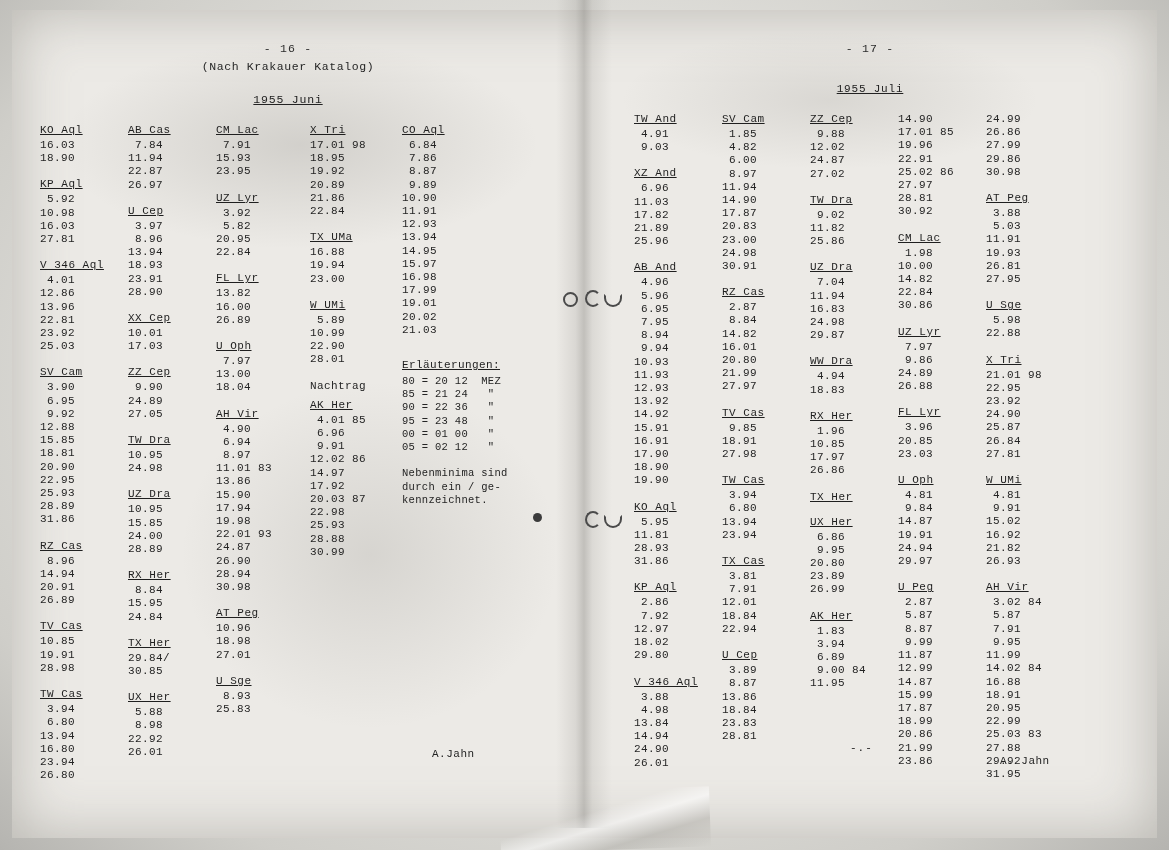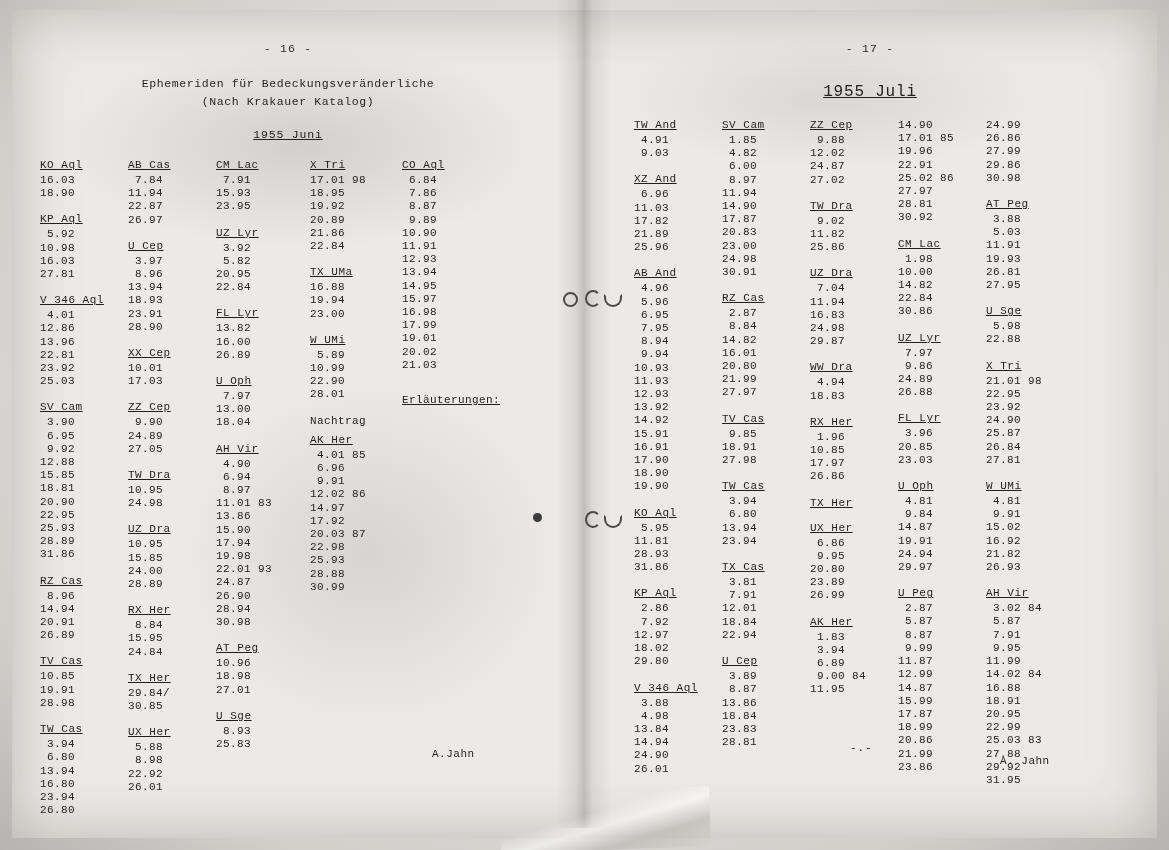--- a/index.html
+++ b/index.html
@@ -80,21 +80,21 @@
   .doc-subtitle { margin-top: 5px; text-align: center; }
   .section-head {
     text-align: center;
     font-size: 11.5px;
     letter-spacing: 0.8px;
     color: #222;
     text-decoration: underline;
   }
   .section-head-r {
     text-align: center;
-    font-size: 16px;
+    font-size: 11px;
     letter-spacing: 0.8px;
     color: #222;
     text-decoration: underline;
   }
   .cols {
     position: relative;
     display: flex;
     align-items: flex-start;
   }
   .col {
@@ -191,21 +191,20 @@
   <div class="ring-u" style="left:604px; top:294px;"></div>
 
   <div class="blot" style="left:533px; top:513px;"></div>
   <div class="ring-c" style="left:585px; top:511px;"></div>
   <div class="ring-u" style="left:604px; top:515px;"></div>
 
   <div class="bottom-curl"></div>
 
   <div class="page page-left">
     <div class="pagenum" style="margin-top:42px;">- 16 -</div>
-    <div class="doc-title">Ephemeriden für Bedeckungsveränderliche</div>
     <div class="doc-subtitle">(Nach Krakauer Katalog)</div>
     <div class="section-head" style="margin-top:20px;">1955 Juni</div>
 
     <div class="cols" style="margin-top:18px; padding-left:26px;">
 
       <div class="col" style="width:88px;">
         <div class="star-block">
           <div class="star-name">KO Aql</div>
           <div class="star-val">16.03
 18.90</div>
@@ -435,20 +434,30 @@
 14.95
 15.97
 16.98
 17.99
 19.01
 20.02
 21.03</div>
         </div>
         <div class="note" style="position:absolute; left:0px; top:235px; width:150px;">
           <div class="note-head">Erläuterungen:</div>
+          <div class="note-line">80 = 20 12  MEZ
+85 = 21 24   "
+90 = 22 36   "
+95 = 23 48   "
+00 = 01 00   "
+05 = 02 12   "
+
+Nebenminima sind
+durch ein / ge-
+kennzeichnet.</div>
         </div>
       </div>
     </div>
 
     <div class="signature" style="position:absolute; left:418px; top:748px;">A.Jahn</div>
   </div>
 
   <div class="page page-right">
     <div class="pagenum" style="margin-top:42px;text-align:center;">- 17 -</div>
     <div class="section-head-r" style="margin-top:28px;">1955 Juli</div>

